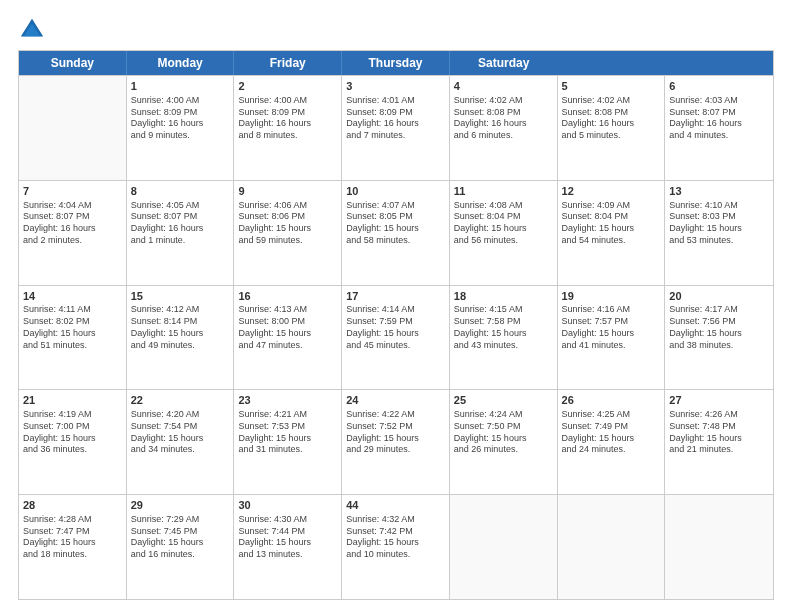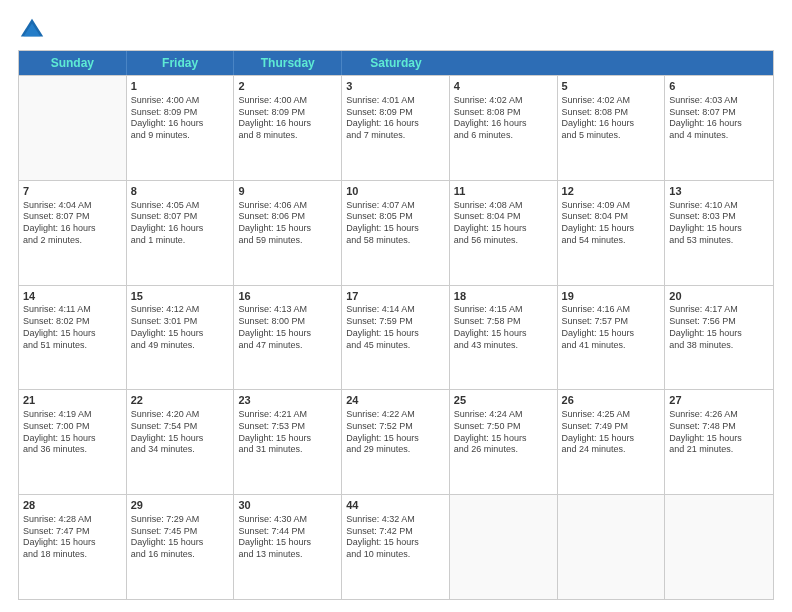--- a/index.html
+++ b/index.html
@@ -62,21 +62,21 @@
       display: flex;
       flex-direction: column;
       border: 1px solid #ccc;
     }
     .cal-header {
       display: grid;
       grid-template-columns: repeat(7, 1fr);
       background: #2d6db5;
     }
     .cal-header-cell {
-      color: #5eead4;
+      color: #ffffff;
       font-size: 12px;
       font-weight: bold;
       text-align: center;
       padding: 5px 2px;
       border-right: 1px solid #4a85c5;
     }
     .cal-header-cell:last-child { border-right: none; }
     .cal-body {
       flex: 1;
       display: flex;
@@ -129,20 +129,21 @@
     </div>
     <div class="title-block">
       <div class="title-month"></div>
       <div class="title-location"></div>
     </div>
   </div>
 
   <div class="calendar">
     <div class="cal-header">
     <div class="cal-header-cell">Sunday</div>
+        <div class="cal-header-cell">Monday</div>
         <div class="cal-header-cell">Friday</div>
         <div class="cal-header-cell">Thursday</div>
         <div class="cal-header-cell">Saturday</div>
       </div>
     <div class="cal-body">
     <div class="cal-row">
           <div class="cal-cell empty"></div>
           <div class="cal-cell">
             <span class="day-number">1</span>
             <span class="cell-line">Sunrise: 4:00 AM</span>
@@ -241,21 +242,21 @@
           <div class="cal-cell">
             <span class="day-number">14</span>
             <span class="cell-line">Sunrise: 4:11 AM</span>
             <span class="cell-line">Sunset: 8:02 PM</span>
             <span class="cell-line">Daylight: 15 hours</span>
             <span class="cell-line"> and 51 minutes.</span>
           </div>
           <div class="cal-cell">
             <span class="day-number">15</span>
             <span class="cell-line">Sunrise: 4:12 AM</span>
-            <span class="cell-line">Sunset: 3:01 PM</span>
+            <span class="cell-line">Sunset: 8:14 PM</span>
             <span class="cell-line">Daylight: 15 hours</span>
             <span class="cell-line"> and 49 minutes.</span>
           </div>
           <div class="cal-cell">
             <span class="day-number">16</span>
             <span class="cell-line">Sunrise: 4:13 AM</span>
             <span class="cell-line">Sunset: 8:00 PM</span>
             <span class="cell-line">Daylight: 15 hours</span>
             <span class="cell-line"> and 47 minutes.</span>
           </div>

